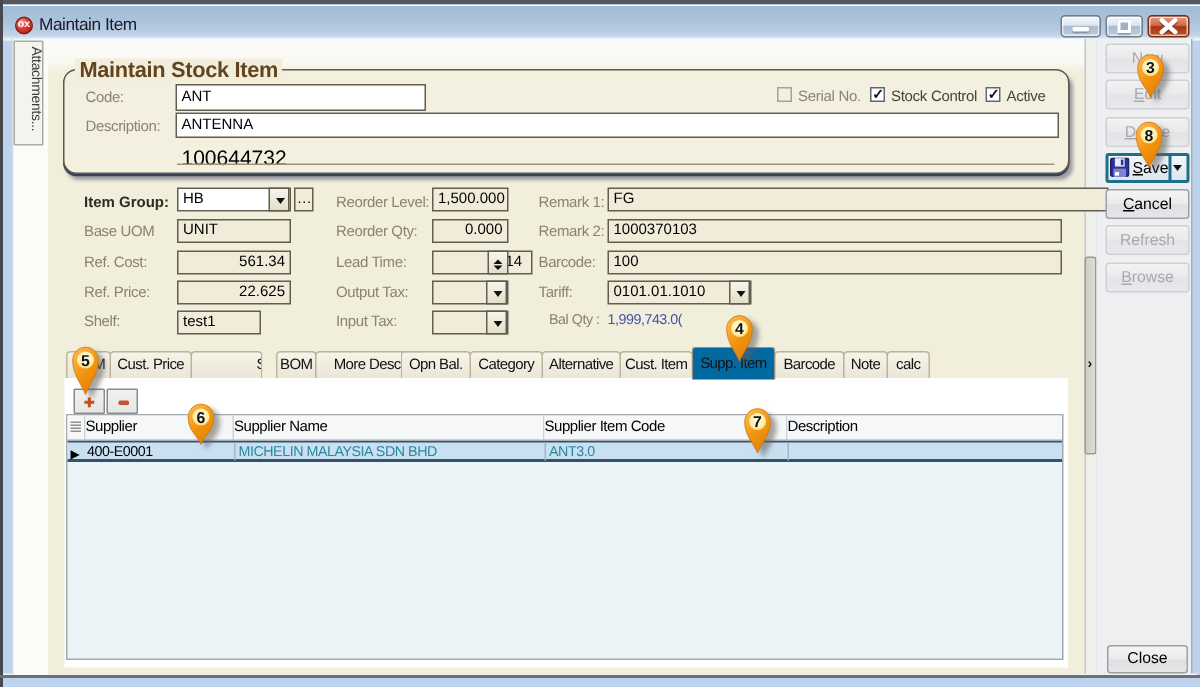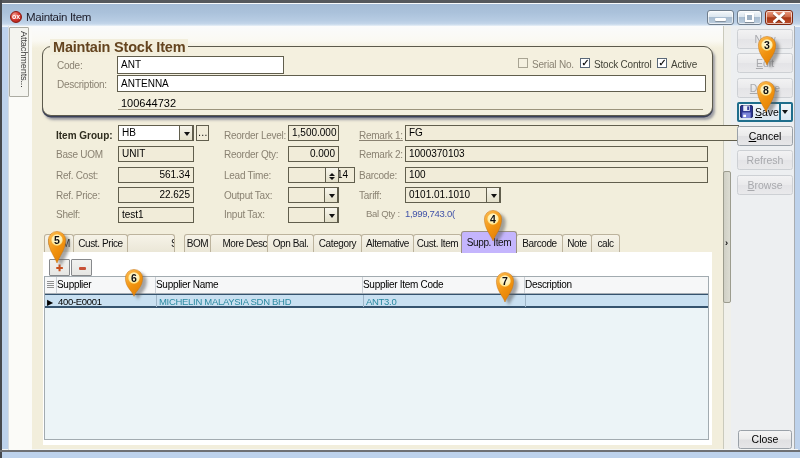--- a/index.html
+++ b/index.html
@@ -71,21 +71,21 @@
 .rt { text-align:right; }
 .dd { position:absolute; width:14px; height:16px; border:1px solid #615E4D; background:linear-gradient(#F7F5EC,#E3DFC9); }
 .dd:after { content:""; position:absolute; left:3.5px; top:6px; border:3.5px solid transparent; border-top:4.5px solid #111; }
 
 .cb { position:absolute; width:10px; height:10px; border:1px solid #5A6878; background:#fff; }
 .cb.dis { border-color:#A8A493; background:#F4F0E0; }
 .cb.chk:after { content:"✓"; position:absolute; left:0.5px; top:-2px; font-size:9.5px; font-weight:bold; color:#111; }
 .cblbl { position:absolute; color:#45453A; font-size:10px; letter-spacing:-0.2px; }
 
 .tab { position:absolute; top:234px; height:19px; background:linear-gradient(#F6F3E8,#EAE6D6); border:1px solid #BCB39D; border-bottom:none; border-radius:3px 3px 0 0; text-align:center; font-size:10px; letter-spacing:-0.4px; color:#111; line-height:18px; overflow:hidden; }
-.tab.sel { top:231px; height:22px; background:#c4b5fd; border-color:#9A9182; z-index:5; line-height:22px; }
+.tab.sel { top:231px; height:22px; background:#0369a1; border-color:#9A9182; z-index:5; line-height:22px; }
 #tabscroll { left:725px; top:237px; width:6px; height:12px; font-size:9.5px; font-weight:bold; color:#111; line-height:11px; }
 
 #tabpanel { left:43px; top:252px; width:669px; height:193px; background:#fff; }
 .toolbtn { position:absolute; top:258.5px; width:21px; height:17px; border:1px solid #87898C; border-radius:1px; background:linear-gradient(#F1F1EF,#E6E6E3); text-align:center; }
 
 #grid { left:44px; top:276px; width:665px; height:164px; border:1px solid #A2ABB0; background:#ECF4F7; }
 .gh { position:absolute; top:277px; height:16px; background:#F6F7F8; border-right:1px solid #CCD1D6; text-align:left; font-size:10px; letter-spacing:-0.3px; color:#000; line-height:16px; }
 #ghdr-line { left:45px; top:293px; width:663px; height:1px; background:#A6AEB5; }
 #grow { left:45px; top:294px; width:663px; height:14px; background:#C9E0F1; border-top:1.5px solid #35536E; border-bottom:2px solid #35536E; }
 .gcell { position:absolute; top:296px; font-size:9.5px; letter-spacing:-0.3px; line-height:12px; }
@@ -130,54 +130,54 @@
 <div class="lbl" style="left:57px; top:60px;">Code:</div>
 <div class="field white" style="left:117px; top:56px; width:167px; height:18px; line-height:16px;">ANT</div>
 <div class="cb dis" style="left:518px; top:58px;"></div>
 <div class="cblbl" style="left:532px; top:59px; color:#8A8374;">Serial No.</div>
 <div class="cb chk" style="left:580px; top:58px;"></div>
 <div class="cblbl" style="left:594px; top:59px;">Stock Control</div>
 <div class="cb chk" style="left:657px; top:58px;"></div>
 <div class="cblbl" style="left:671px; top:59px;">Active</div>
 <div class="lbl" style="left:57px; top:79px;">Description:</div>
 <div class="field white" style="left:117px; top:75px; width:589px; height:17px; line-height:15px;">ANTENNA</div>
-<div class="abs val" style="left:121px; top:97px; font-size:11px;">100644732</div>
+<div class="abs val" style="left:121px; top:97px; font-size:14px;">100644732</div>
 <div class="abs" style="left:118px; top:109px; width:585px; height:1px; background:#9C947C;"></div>
 
 <div class="abs" style="left:56px; top:129.5px; color:#2F2D1F; font-weight:bold;">Item Group:</div>
 <div class="field white" style="left:118px; top:125px; width:76px;">HB</div>
 <div class="dd" style="left:179px; top:125px;"></div>
 <div class="field" style="left:196px; top:125px; width:13px; padding:0; text-align:center; line-height:13px; letter-spacing:-0.5px;">…</div>
 <div class="lbl" style="left:56px; top:149px;">Base UOM</div>
 <div class="field" style="left:118px; top:146px; width:76px;">UNIT</div>
 <div class="lbl" style="left:56px; top:170px;">Ref. Cost:</div>
 <div class="field rt" style="left:118px; top:167px; width:76px;">561.34</div>
 <div class="lbl" style="left:56px; top:190px;">Ref. Price:</div>
 <div class="field rt" style="left:118px; top:187px; width:76px;">22.625</div>
 <div class="lbl" style="left:56px; top:208.5px;">Shelf:</div>
-<div class="field" style="left:118px; top:206.5px; width:76px;">test1</div>
+<div class="field" style="left:118px; top:206.5px; width:56px;">test1</div>
 
 <div class="lbl" style="left:224px; top:129.5px;">Reorder Level:</div>
 <div class="field rt" style="left:288px; top:125px; width:51px;">1,500.000</div>
 <div class="lbl" style="left:224px; top:149px;">Reorder Qty:</div>
 <div class="field rt" style="left:288px; top:146px; width:51px;">0.000</div>
 <div class="lbl" style="left:224px; top:170px;">Lead Time:</div>
 <div class="field rt" style="left:288px; top:167px; width:51px; padding-right:17px;padding-left:48px;">14</div>
 <div class="abs" style="left:325px; top:167px; width:14px; height:16px; border:1px solid #615E4D; background:linear-gradient(#F7F5EC,#E3DFC9);">
   <span style="position:absolute; left:3px; top:2px; border:3px solid transparent; border-bottom:3.5px solid #111;"></span>
   <span style="position:absolute; left:3px; top:9px; border:3px solid transparent; border-top:3.5px solid #111;"></span>
 </div>
 <div class="lbl" style="left:224px; top:190px;">Output Tax:</div>
 <div class="field" style="left:288px; top:187px; width:51px;"></div>
 <div class="dd" style="left:324px; top:187px;"></div>
 <div class="lbl" style="left:224px; top:208.5px;">Input Tax:</div>
 <div class="field" style="left:288px; top:206.5px; width:51px;"></div>
 <div class="dd" style="left:324px; top:206.5px;"></div>
 
-<div class="lbl" style="left:359px; top:129.5px;text-decoration:underline;">Remark 1:</div>
+<div class="lbl" style="left:359px; top:129.5px;">Remark 1:</div>
 <div class="field" style="left:405px; top:125px; width:334px;">FG</div>
 <div class="lbl" style="left:359px; top:149px;">Remark 2:</div>
 <div class="field" style="left:405px; top:146px; width:303px;">1000370103</div>
 <div class="lbl" style="left:359px; top:170px;">Barcode:</div>
 <div class="field" style="left:405px; top:167px; width:303px;">100</div>
 <div class="lbl" style="left:359px; top:190px;">Tariff:</div>
 <div class="field" style="left:405px; top:187px; width:96px;">0101.01.1010</div>
 <div class="dd" style="left:486px; top:187px;"></div>
 <div class="lbl" style="left:366px; top:208px; font-size:9.5px; letter-spacing:-0.3px;">Bal Qty :</div>
 <div class="abs" style="left:405px; top:208px; color:#4052A8; font-size:9.5px; letter-spacing:-0.3px;">1,999,743.0(</div>

